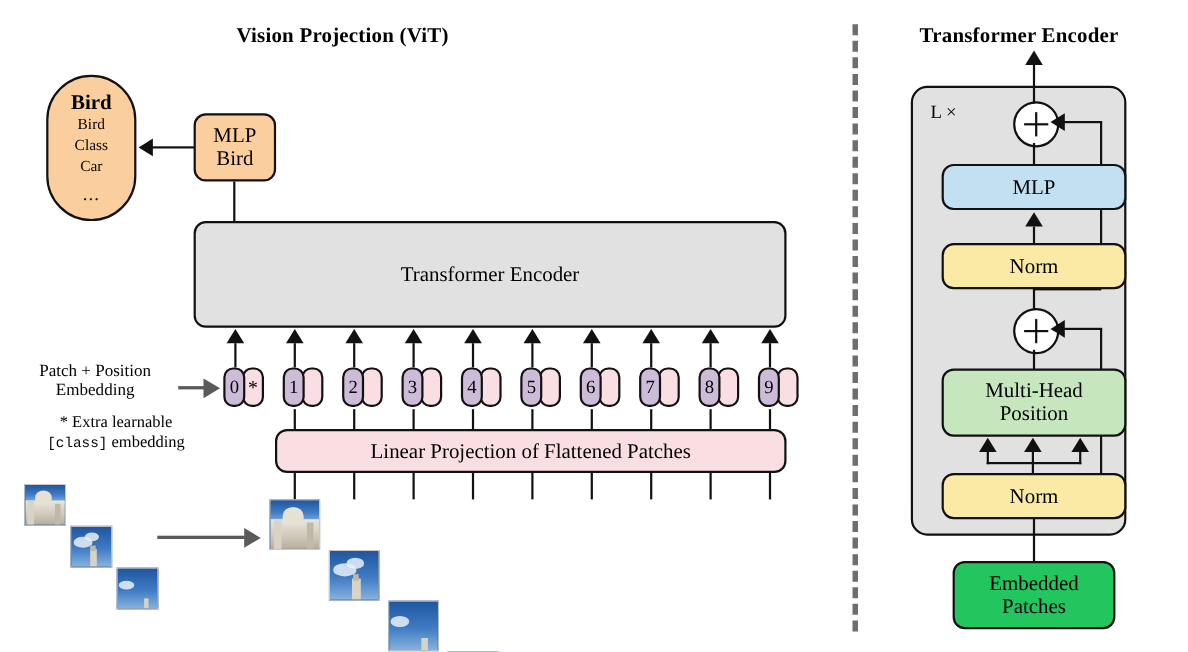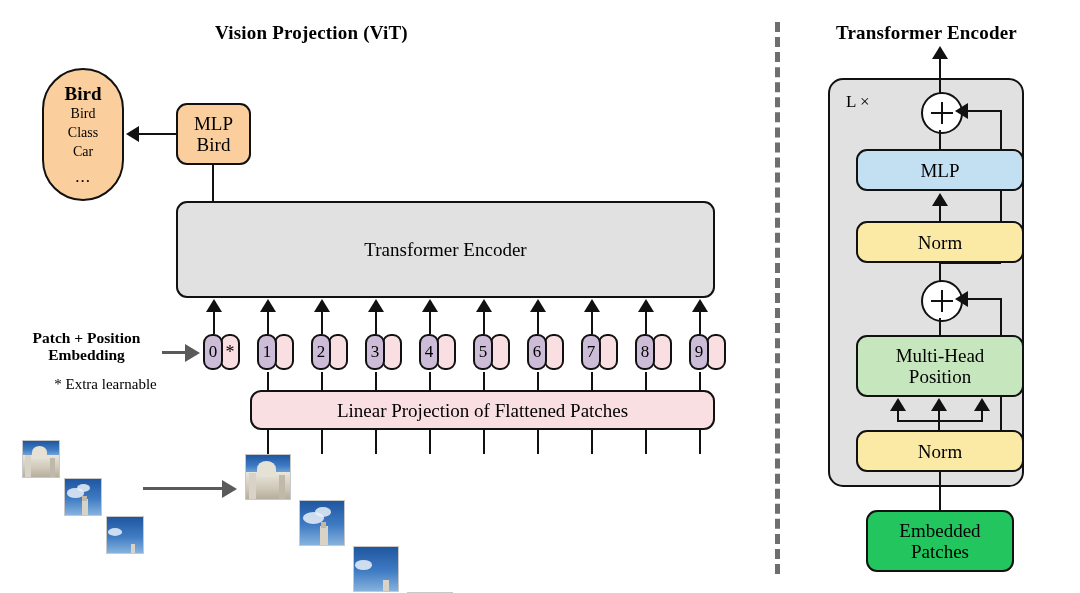--- a/index.html
+++ b/index.html
@@ -26,21 +26,21 @@
   .box-norm{background:#fbe9a6;}
   .box-mha{background:#c6e6bd;}
 
   .class-title{font-weight:bold;font-size:19px;line-height:20px;}
   .class-item{font-size:14px;line-height:19px;text-align:center;}
   .class-dots{font-size:17px;line-height:19px;letter-spacing:1px;}
 
   .lbl{font-size:19px;line-height:21px;}
   .lbl-sm{font-size:17px;line-height:19px;}
 
-  .annot-bold{font-weight:bold;font-size:15.5px;line-height:17px;text-align:center;}
+  .annot-bold{font-weight:normal;font-size:15.5px;line-height:17px;text-align:center;}
   .annot{font-size:15px;line-height:18px;text-align:center;}
   .mono{font-family:"Liberation Mono","DejaVu Sans Mono",monospace;font-size:13px;}
 
   
   .vline{background:#111;width:2.2px;}
   .hline{background:#111;height:2.2px;}
 
   
   .tok{position:absolute;}
   .tok .pill{position:absolute;border:2.2px solid #111;border-radius:9px;box-sizing:border-box;}
@@ -212,20 +212,23 @@
 
 <div class="abs annot-bold" style="left:14px;top:329px;width:145px;">
   <div>Patch + Position</div>
   <div>Embedding</div>
 </div>
 <div class="hline-grey" style="left:162px;top:351px;width:24px;"></div>
 <div class="arrow-right-grey" style="left:185px;top:344px;"></div>
 
 <div class="abs annot" style="left:18px;top:375px;width:175px;">
   <div>* Extra learnable</div>
+  <div>
+    <span class="mono">[class]</span><span> embedding</span>
+  </div>
 </div>
 
 <div id="patch-grid" class="abs" style="left:22px;top:440px;">
     <div class="patch abs" style="left: 0px; top: 0px; width: 38px; height: 38px;">
       <div class="sky" style="height: 45%;"></div>
       <div class="bld" style="height: 62%;"></div>
       <div class="dome" style="left: 24%; top: 14%; width: 44%; height: 36%;"></div>
       <div class="twr" style="left: 6%; top: 40%; width: 16%; height: 60%;"></div>
       <div class="twr2" style="left: 74%; top: 46%; width: 14%; height: 54%;"></div>
     </div>

